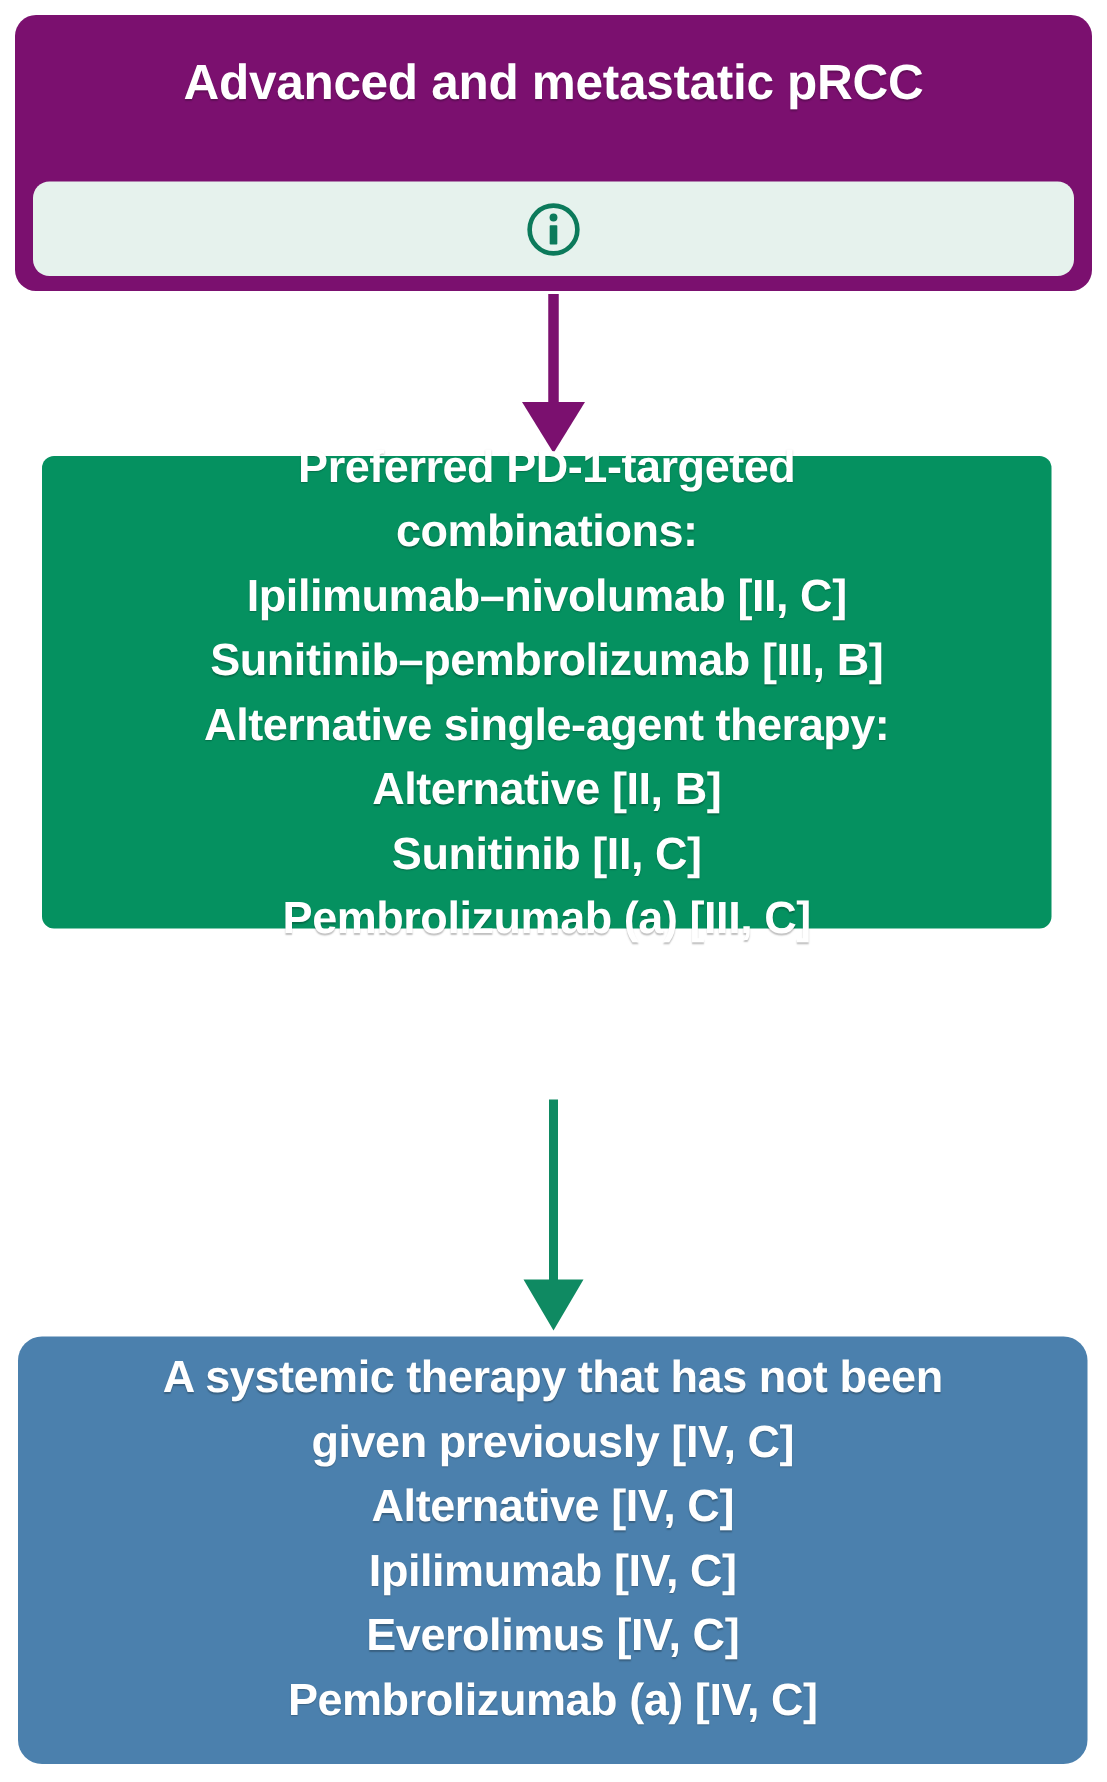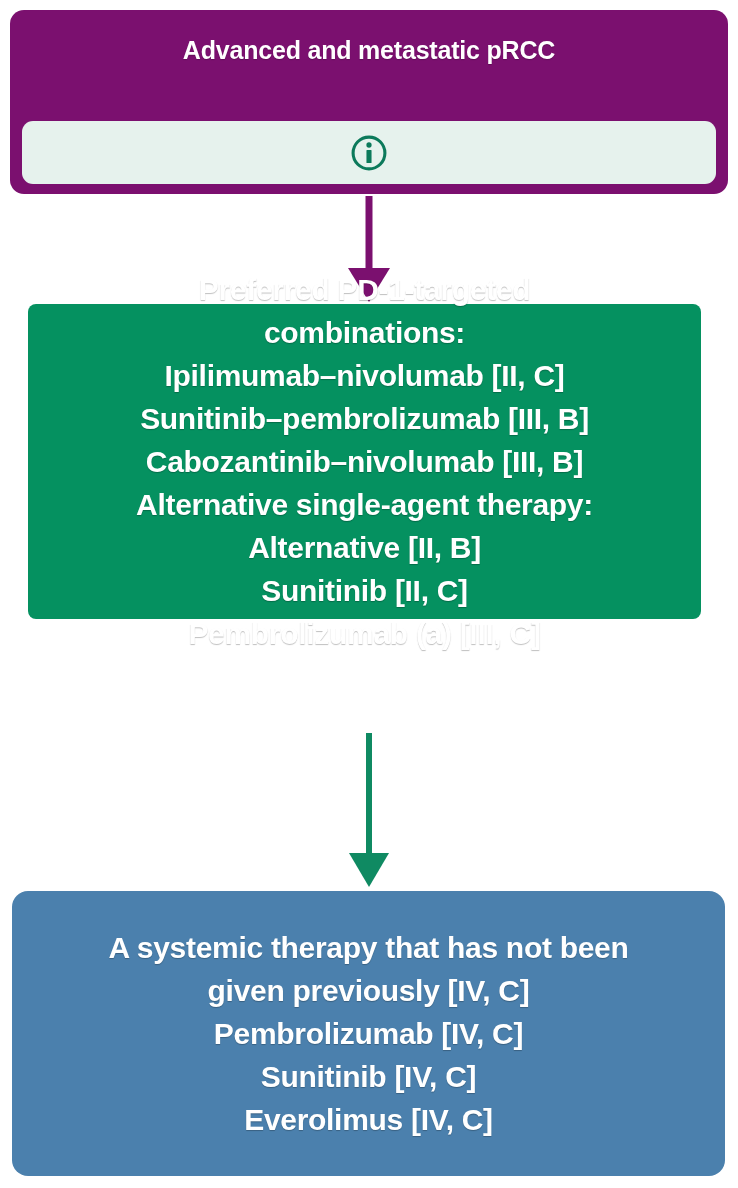--- a/index.html
+++ b/index.html
@@ -38,21 +38,21 @@
     background: #7b106f;
     border-radius: 14px;
     justify-content: flex-start;
     padding: 0;
   }
 
   .header-title {
     width: 100%;
     text-align: center;
     color: #ffffff;
-    font-size: 25px;
+    font-size: 33px;
     font-weight: bold;
     line-height: 1.0;
     letter-spacing: -0.2px;
     padding-top: 28px;
     text-shadow: 0 1px 1px rgba(0,0,0,0.22);
     white-space: nowrap;
   }
 
   .info-banner {
     position: absolute;
@@ -86,21 +86,21 @@
   }
 
   
   .node-blue {
     left: 12px;
     top: 891px;
     width: 713px;
     height: 285px;
     background: #4b80ad;
     border-radius: 16px;
-    justify-content: center;
+    justify-content: flex-start;
     padding: 6px 12px;
   }
 
   .node-lines {
     width: 100%;
     text-align: center;
   }
 
   .node-line {
     display: block;
@@ -144,36 +144,36 @@
     <line x1="369" y1="2" x2="369" y2="80" stroke="#7b106f" stroke-width="7"></line>
     <polygon points="369,108 348,74 390,74" fill="#7b106f"></polygon>
   </svg>
 
   <div class="node node-green">
     <div class="node-lines">
       <span class="node-line">Preferred PD-1-targeted</span>
       <span class="node-line">combinations:</span>
       <span class="node-line">Ipilimumab–nivolumab [II, C]</span>
       <span class="node-line">Sunitinib–pembrolizumab [III, B]</span>
-      <span class="node-line">Cabozantinib–nivolumab [III, B]</span>
       <span class="node-line">Alternative single-agent therapy:</span>
       <span class="node-line">Alternative [II, B]</span>
       <span class="node-line">Sunitinib [II, C]</span>
       <span class="node-line">Pembrolizumab (a) [III, C]</span>
     </div>
   </div>
 
   <svg class="arrow arrow-2" viewBox="0 0 738 164" preserveAspectRatio="none">
     <line x1="369" y1="4" x2="369" y2="128" stroke="#0f8a62" stroke-width="6"></line>
     <polygon points="369,158 349,124 389,124" fill="#0f8a62"></polygon>
   </svg>
 
   <div class="node node-blue">
     <div class="node-lines">
       <span class="node-line">A systemic therapy that has not been</span>
       <span class="node-line">given previously [IV, C]</span>
-      <span class="node-line">Pembrolizumab [IV, C]</span>
-      <span class="node-line">Sunitinib [IV, C]</span>
+      <span class="node-line">Alternative [IV, C]</span>
+      <span class="node-line">Ipilimumab [IV, C]</span>
       <span class="node-line">Everolimus [IV, C]</span>
+      <span class="node-line">Pembrolizumab (a) [IV, C]</span>
     </div>
   </div>
 
 </div>
 
 </body></html>

